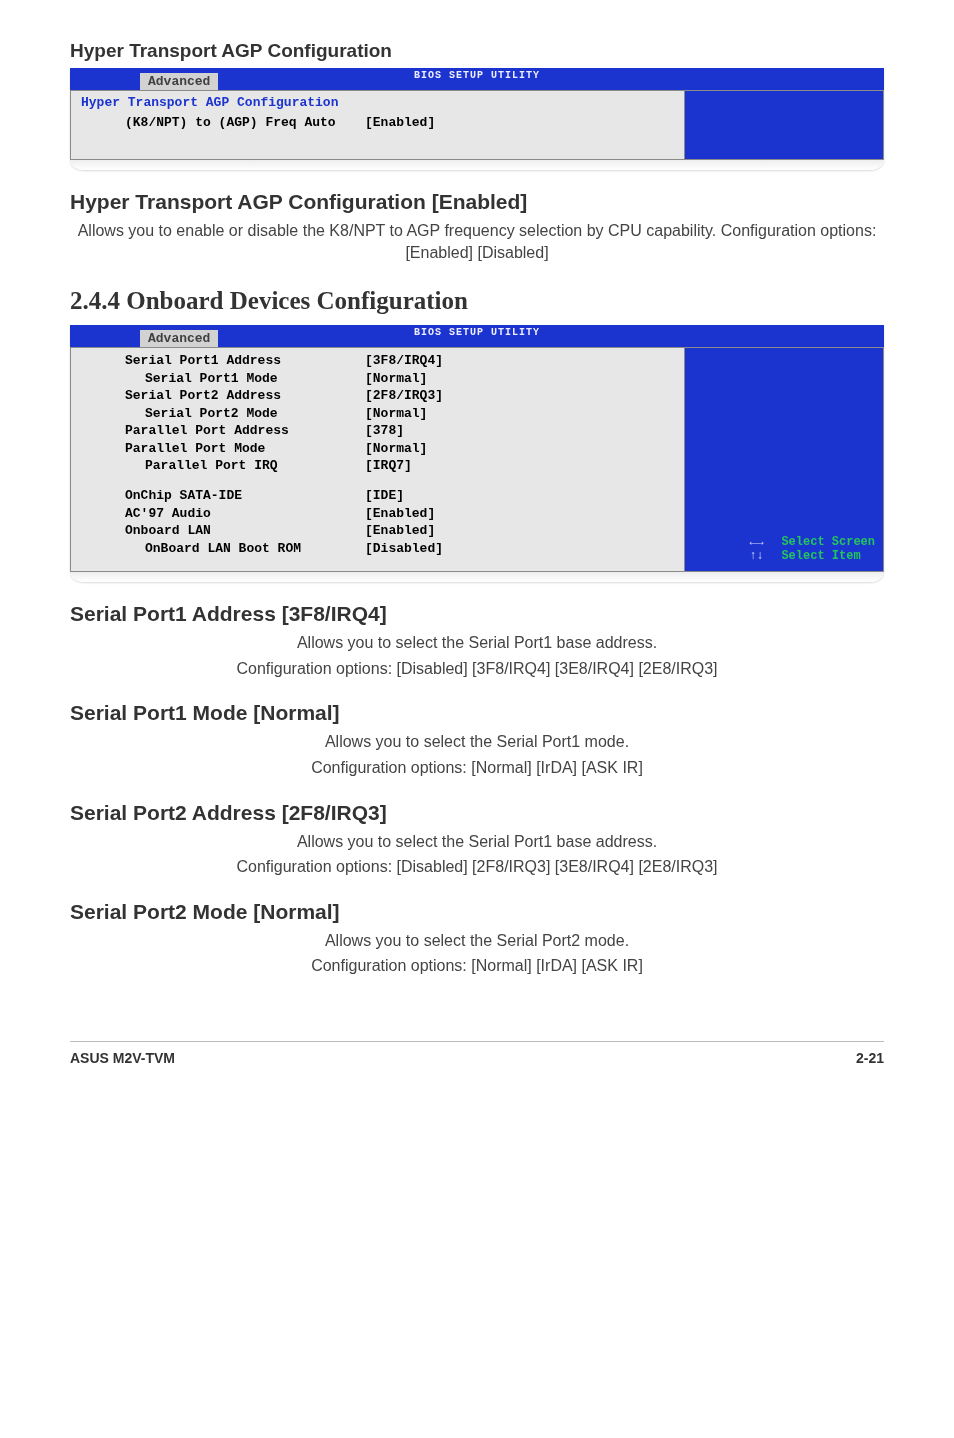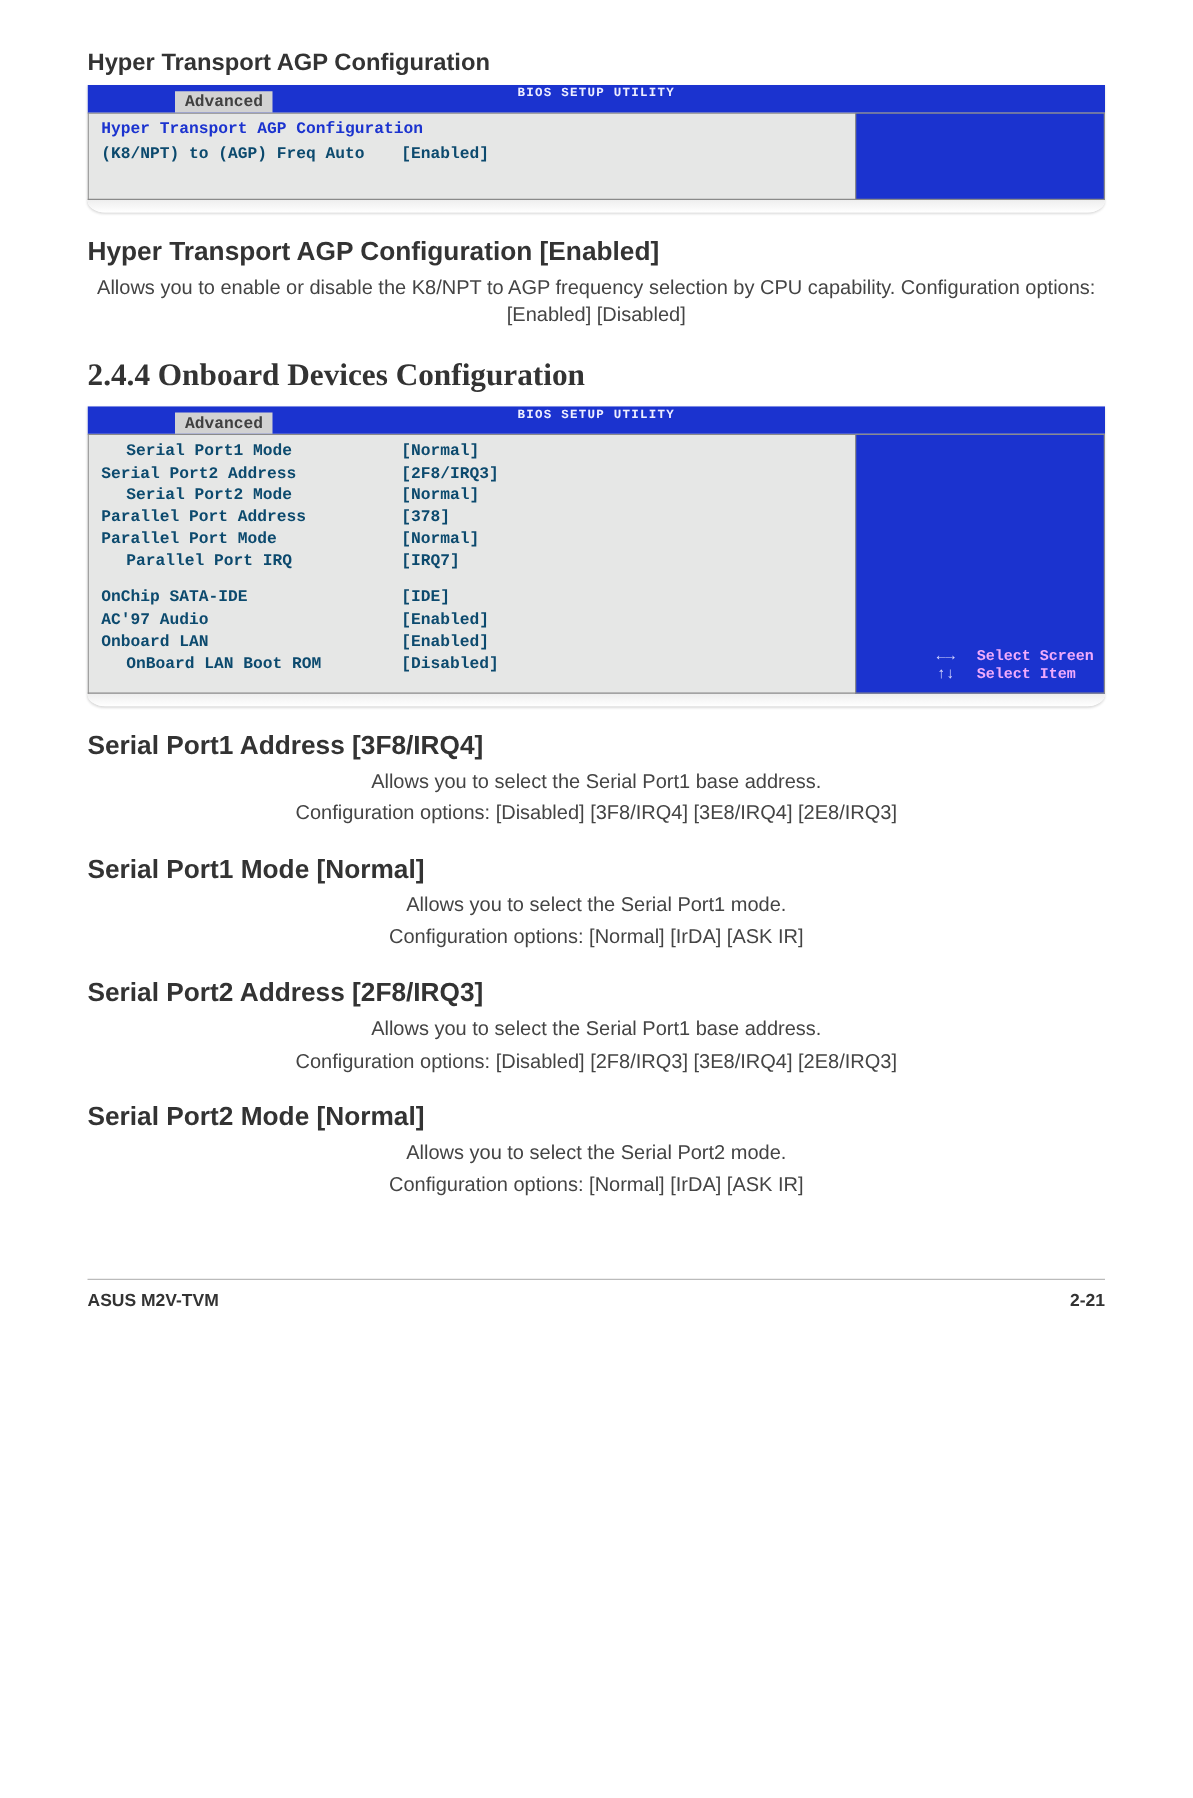--- a/index.html
+++ b/index.html
@@ -96,39 +96,40 @@
   .bios-subtitle {
     font-family: "Courier New", monospace;
     color: #1b33cf;
     font-weight: bold;
     font-size: 13px;
     margin-bottom: 4px;
   }
   .bios-row {
     display: flex;
     font-family: "Courier New", monospace;
-    color: #0c4a6e;
+    color: #000000;
     font-size: 13px;
     font-weight: bold;
     line-height: 1.35;
+    margin-left: 44px;
   }
   .bios-row .label { flex: 0 0 240px; }
   .bios-row .label.indent { padding-left: 20px; }
   .bios-row .value { flex: 1; }
   .bios-spacer { height: 12px; }
   .legend {
     position: absolute;
     right: 8px;
     bottom: 8px;
     color: #fff;
     font-weight: bold;
   }
   .legend-row { display: flex; gap: 10px; }
   .legend-key { color: #d8d8ff; width: 22px; }
-  .legend-txt { color: #f0abfc; text-align: center; }
+  .legend-txt { color: #22c55e; text-align: center; }
   
   .bios-bottom-curve {
     height: 10px;
     background: linear-gradient(#eee, #fff);
   }
 
   
   .footer {
     display: flex;
     justify-content: space-between;
@@ -172,20 +173,24 @@
 
 <div class="bios-frame">
   <div class="bios-top">
     <span class="bios-top-title">BIOS SETUP UTILITY</span>
     <span class="bios-tab">Advanced</span>
   </div>
   <div class="bios-body">
     <div class="bios-left">
       <div id="onb-group1">
           <div class="bios-row">
+            <span class="label">Serial Port1 Address</span>
+            <span class="value">[3F8/IRQ4]</span>
+          </div>
+          <div class="bios-row">
             <span class="label indent">Serial Port1 Mode</span>
             <span class="value">[Normal]</span>
           </div>
           <div class="bios-row">
             <span class="label">Serial Port2 Address</span>
             <span class="value">[2F8/IRQ3]</span>
           </div>
           <div class="bios-row">
             <span class="label indent">Serial Port2 Mode</span>
             <span class="value">[Normal]</span>

